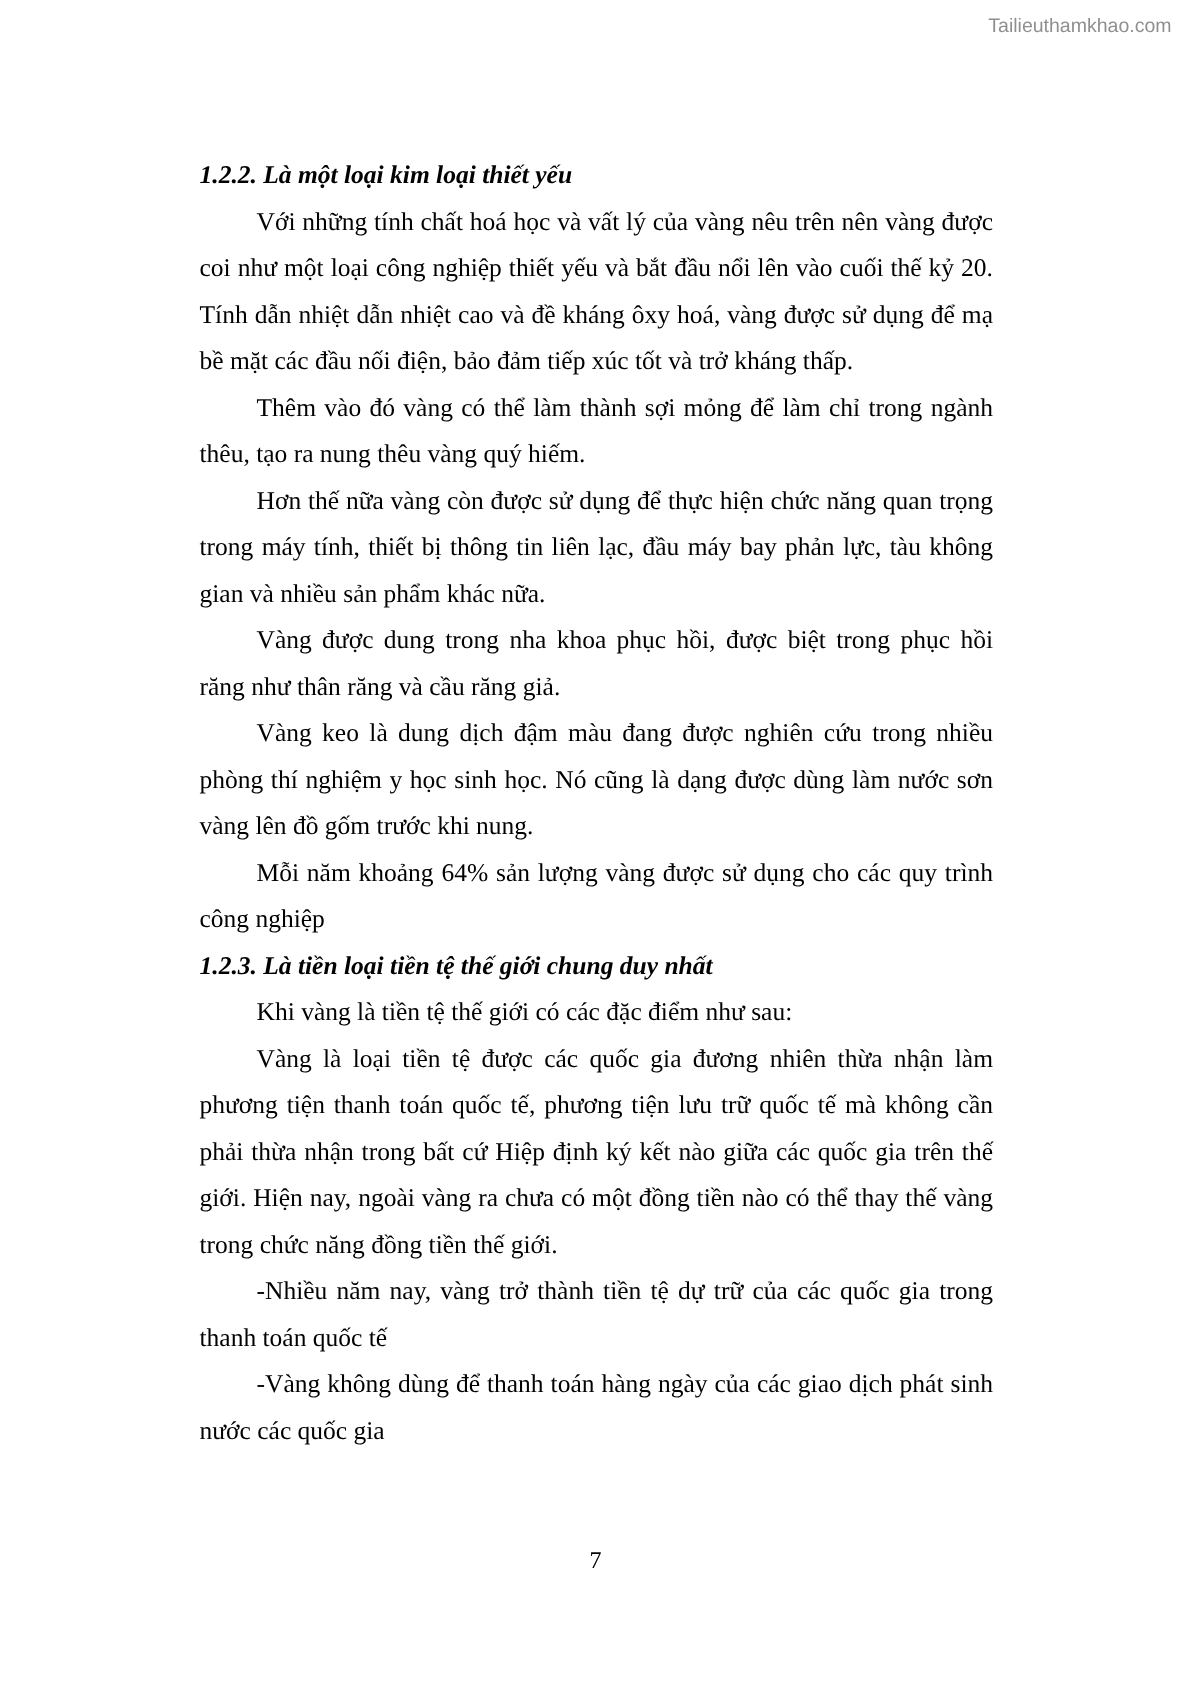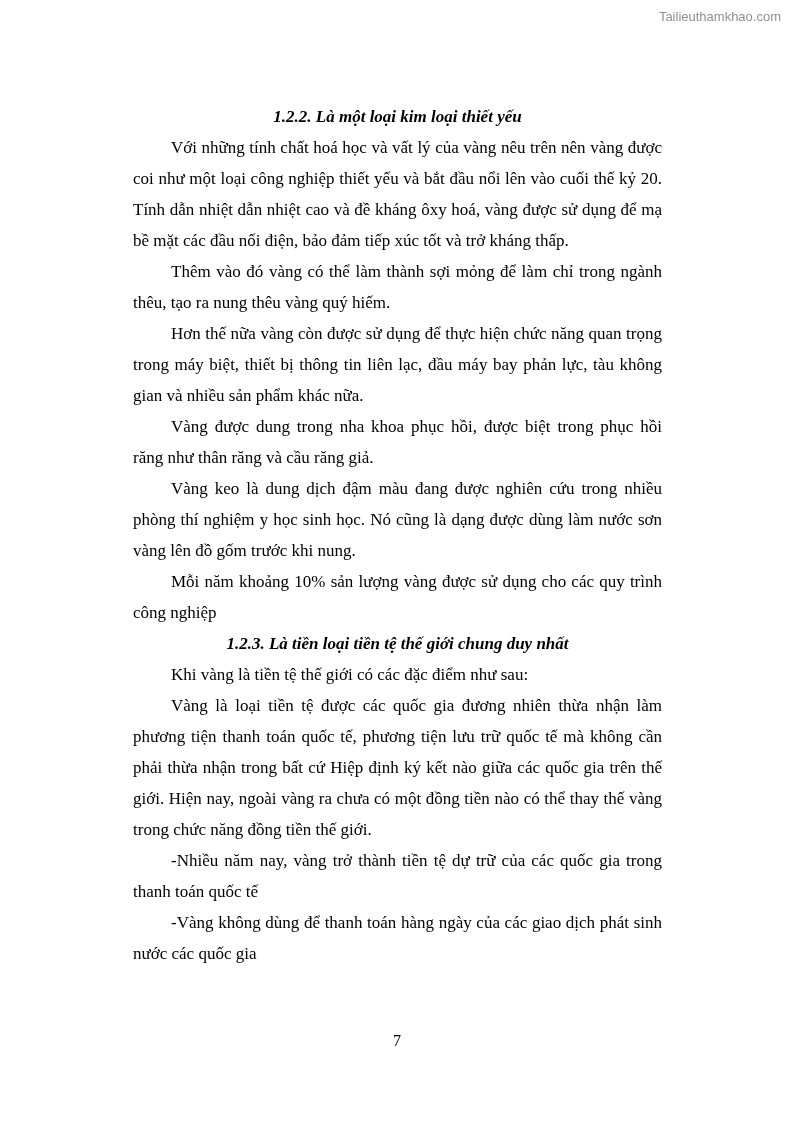--- a/index.html
+++ b/index.html
@@ -27,21 +27,21 @@
     top: 101px;
     width: 529px;
     font-size: 17px;
     line-height: 31px;
     text-align: justify;
   }
   .content p { margin: 0; }
   .heading {
     font-weight: bold;
     font-style: italic;
-    text-align: center;
+    text-align: left;
     text-indent: 0;
   }
   .paragraph { text-indent: 38px; }
   .page-number {
     position: absolute;
     left: 0;
     right: 0;
     top: 1032px;
     text-align: center;
     font-size: 16px;
@@ -52,24 +52,24 @@
 </head>
 <body>
 
 <div class="page">
   <div class="watermark">Tailieuthamkhao.com</div>
 
   <div class="content">
       <p class="heading">1.2.2. Là một loại kim loại thiết yếu</p>
       <p class="paragraph">Với những tính chất hoá học và vất lý của vàng nêu trên nên vàng được coi như một loại công nghiệp thiết yếu và bắt đầu nổi lên vào cuối thế kỷ 20. Tính dẫn nhiệt dẫn nhiệt cao và đề kháng ôxy hoá, vàng được sử dụng để mạ bề mặt các đầu nối điện, bảo đảm tiếp xúc tốt và trở kháng thấp.</p>
       <p class="paragraph">Thêm vào đó vàng có thể làm thành sợi mỏng để làm chỉ trong ngành thêu, tạo ra nung thêu vàng quý hiếm.</p>
-      <p class="paragraph">Hơn thế nữa vàng còn được sử dụng để thực hiện chức năng quan trọng trong máy biệt, thiết bị thông tin liên lạc, đầu máy bay phản lực, tàu không gian và nhiều sản phẩm khác nữa.</p>
+      <p class="paragraph">Hơn thế nữa vàng còn được sử dụng để thực hiện chức năng quan trọng trong máy tính, thiết bị thông tin liên lạc, đầu máy bay phản lực, tàu không gian và nhiều sản phẩm khác nữa.</p>
       <p class="paragraph">Vàng được dung trong nha khoa phục hồi, được biệt trong phục hồi răng như thân răng và cầu răng giả.</p>
       <p class="paragraph">Vàng keo là dung dịch đậm màu đang được nghiên cứu trong nhiều phòng thí nghiệm y học sinh học. Nó cũng là dạng được dùng làm nước sơn vàng lên đồ gốm trước khi nung.</p>
-      <p class="paragraph">Mỗi năm khoảng 10% sản lượng vàng được sử dụng cho các quy trình công nghiệp</p>
+      <p class="paragraph">Mỗi năm khoảng 64% sản lượng vàng được sử dụng cho các quy trình công nghiệp</p>
       <p class="heading">1.2.3. Là tiền loại tiền tệ thế giới chung duy nhất</p>
       <p class="paragraph">Khi vàng là tiền tệ thế giới có các đặc điểm như sau:</p>
       <p class="paragraph">Vàng là loại tiền tệ được các quốc gia đương nhiên thừa nhận làm phương tiện thanh toán quốc tế, phương tiện lưu trữ quốc tế mà không cần phải thừa nhận trong bất cứ Hiệp định ký kết nào giữa các quốc gia trên thế giới. Hiện nay, ngoài vàng ra chưa có một đồng tiền nào có thể thay thế vàng trong chức năng đồng tiền thế giới.</p>
       <p class="paragraph">-Nhiều năm nay, vàng trở thành tiền tệ dự trữ của các quốc gia trong thanh toán quốc tế</p>
       <p class="paragraph">-Vàng không dùng để thanh toán hàng ngày của các giao dịch phát sinh nước các quốc gia</p>
     </div>
 
   <div class="page-number">7</div>
 </div>
 

